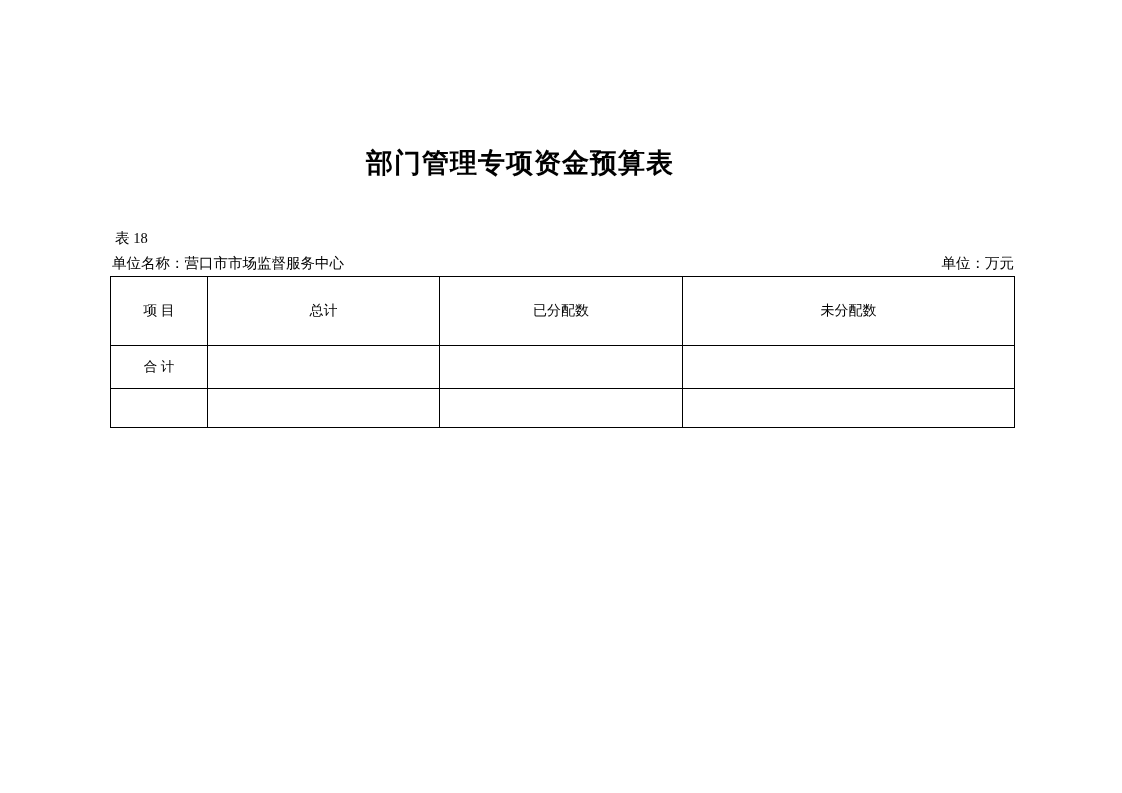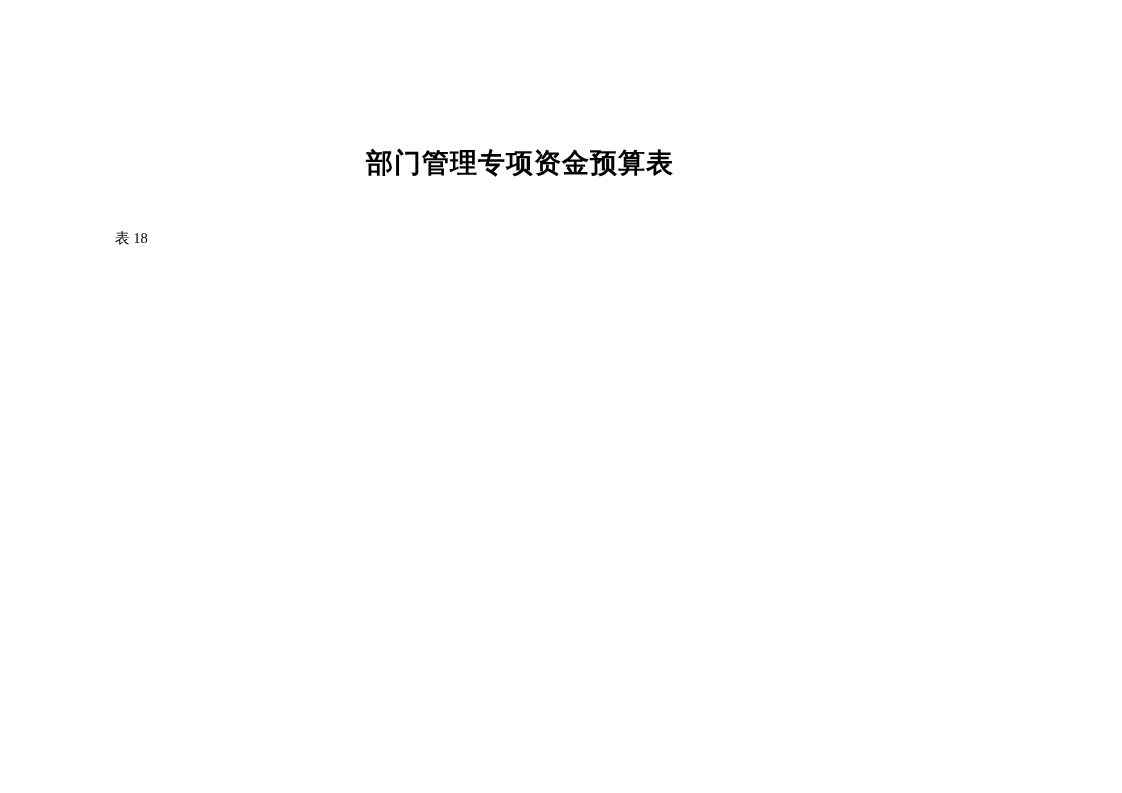--- a/index.html
+++ b/index.html
@@ -83,15 +83,47 @@
 </style>
 </head>
 <body>
 
 <div class="page">
 
   <div class="doc-title">部门管理专项资金预算表</div>
 
   <div class="table-no">表 18</div>
 
+  <div class="meta-row">
+    <span class="meta-left">单位名称：营口市市场监督服务中心</span>
+    <span class="meta-right">单位：万元</span>
+  </div>
 
+  <table class="budget">
+    <colgroup>
+      <col class="col-item">
+      <col class="col-total">
+      <col class="col-alloc">
+      <col class="col-unallo">
+    </colgroup>
+    <tbody>
+      <tr class="head">
+        <td>项    目</td>
+        <td>总计</td>
+        <td>已分配数</td>
+        <td>未分配数</td>
+      </tr>
+      <tr class="sum">
+        <td>合    计</td>
+        <td></td>
+        <td></td>
+        <td></td>
+      </tr>
+      <tr class="blank">
+        <td></td>
+        <td></td>
+        <td></td>
+        <td></td>
+      </tr>
+    </tbody>
+  </table>
 
 </div>
 
 </body></html>

